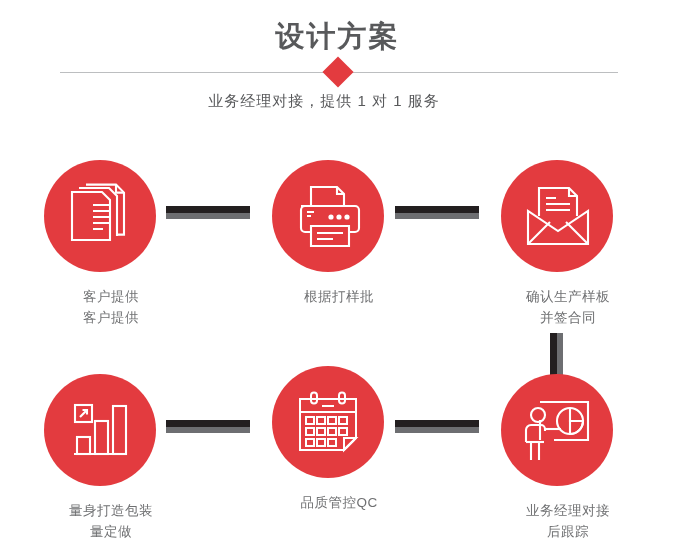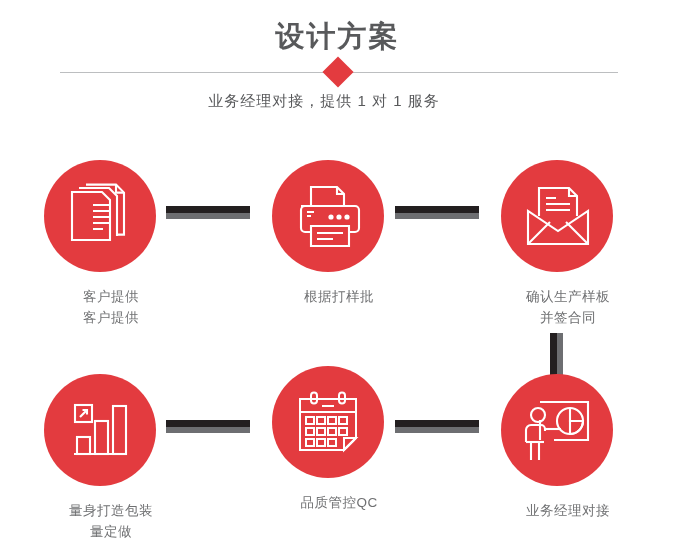--- a/index.html
+++ b/index.html
@@ -232,16 +232,17 @@
           <path d="M7 27 h10 a4 4 0 0 1 4 4 v2"></path>
           <path d="M21 31 h16"></path>
           <path d="M7 27 a5 5 0 0 0 -5 5 v12"></path>
           <path d="M2 44 h18"></path>
           <path d="M7 44 v18 M15 44 v18"></path>
         </svg>
       </span>
     </div>
     <div class="caption">
       <span class="ln">业务经理对接</span>
+      <span class="ln">后跟踪</span>
     </div>
   </div>
 
 </div>
 
 </body></html>

